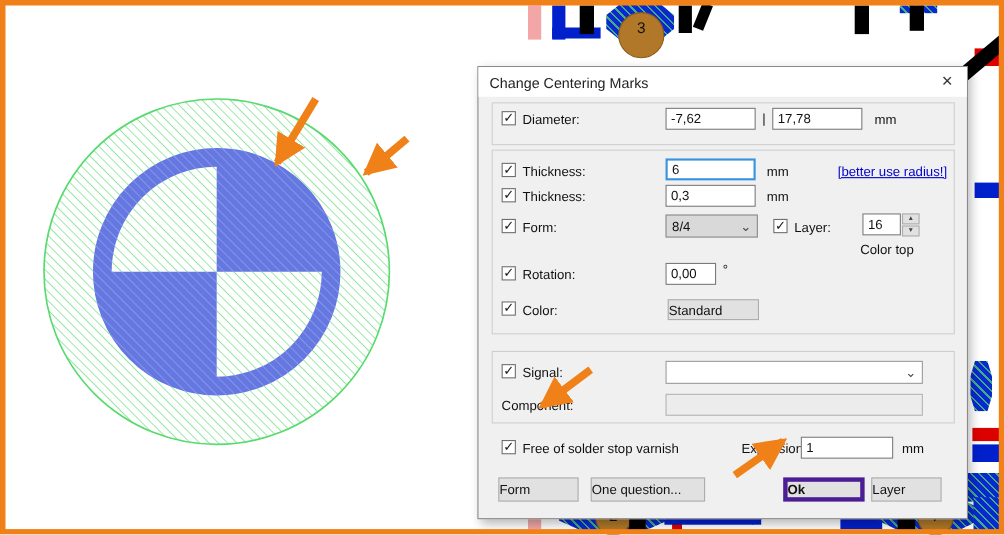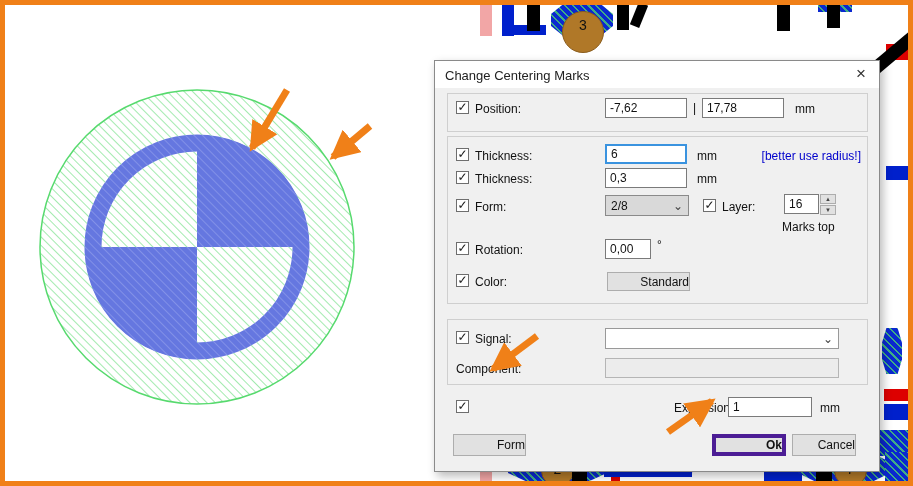--- a/index.html
+++ b/index.html
@@ -55,25 +55,25 @@
   .tin.focused { border:2px solid #3a93df; }
   .tin.disabled { background:#ececec; border:1px solid #b5b5b5; }
   .combo {
     position:absolute; height:21px; border:1px solid #8a8a8a; background:#d9d9d9;
     display:flex; align-items:center; padding:0 5px; font-size:12px;
   }
   .combo.white { background:#fff; border:1px solid #999; }
   .combo .chev { margin-left:auto; font-size:12px; color:#444; line-height:8px; }
   .btn {
     position:absolute; height:22px; background:#e1e1e1; border:1px solid #adadad;
-    display:flex; align-items:center; justify-content:flex-end; font-size:12px; cursor:pointer;
+    display:flex; align-items:center; justify-content:flex-start; font-size:12px; cursor:pointer;
   }
   .btn.primary { border:4px solid #4c1d95; font-weight:bold; }
   .smallbtn { position:absolute; left:172px; top:211px; width:83px; height:19px; }
-  .link { position:absolute; color:#0000cc; font-size:12px; cursor:pointer; white-space:nowrap;text-align:center; }
+  .link { position:absolute; color:#0000cc; text-decoration:underline; font-size:12px; cursor:pointer; white-space:nowrap;text-align:center; }
   .spin { position:absolute; left:385px; top:133px; width:16px; height:21px; }
   .spin .up,.spin .dn {
     position:absolute; left:0; width:16px; height:10px; background:#e1e1e1; border:1px solid #adadad;
     font-size:6px; line-height:8px; text-align:center; color:#444; cursor:pointer;
   }
   .spin .up { top:0; } .spin .dn { top:11px; }
   .unit { position:absolute; font-size:12px;text-align:center; }
 </style>
 </head>
 <body>
@@ -141,21 +141,21 @@
     <span class="close">×</span>
   </div>
 
   <div class="gbox g1"></div>
   <div class="gbox g2"></div>
   <div class="gbox g3"></div>
 
   <span class="cb" style="left:21px;top:40px;">
       <span class="tick">✓</span>
     </span>
-  <span class="lbl" style="left:40px;top:41px;">Position:</span>
+  <span class="lbl" style="left:40px;top:41px;">Diameter:</span>
   <input class="tin" style="left: 170px; top: 37px; width: 82px;" value="-7,62">
   <span class="lbl" style="left:258px;top:40px;">|</span>
   <input class="tin" style="left: 267px; top: 37px; width: 82px;" value="17,78">
   <span class="unit" style="left:360px;top:41px;">mm</span>
 
   <span class="cb" style="left:21px;top:87px;">
       <span class="tick">✓</span>
     </span>
   <span class="lbl" style="left:40px;top:88px;">Thickness:</span>
   <input class="tin focused" style="left: 170px; top: 83px; width: 82px;" value="6">
@@ -167,33 +167,33 @@
     </span>
   <span class="lbl" style="left:40px;top:111px;">Thickness:</span>
   <input class="tin" style="left: 170px; top: 107px; width: 82px;" value="0,3">
   <span class="unit" style="left:262px;top:111px;">mm</span>
 
   <span class="cb" style="left:21px;top:138px;">
       <span class="tick">✓</span>
     </span>
   <span class="lbl" style="left:40px;top:139px;">Form:</span>
   <div class="combo" style="left:170px;top:134px;width:84px;">
-    <span>2/8</span>
+    <span>8/4</span>
     <span class="chev">⌄</span>
   </div>
   <span class="cb" style="left:268px;top:138px;">
       <span class="tick">✓</span>
     </span>
   <span class="lbl" style="left:287px;top:139px;">Layer:</span>
   <input class="tin" style="left: 349px; top: 133px; width: 35px;" value="16">
   <div class="spin">
     <div class="up">▲</div>
     <div class="dn">▼</div>
   </div>
-  <span class="lbl" style="left:347px;top:159px;">Marks top</span>
+  <span class="lbl" style="left:347px;top:159px;">Color top</span>
 
   <span class="cb" style="left:21px;top:181px;">
       <span class="tick">✓</span>
     </span>
   <span class="lbl" style="left:40px;top:182px;">Rotation:</span>
   <input class="tin" style="left: 170px; top: 178px; width: 46px;" value="0,00">
   <span class="unit" style="left:222px;top:177px;">°</span>
 
   <span class="cb" style="left:21px;top:213px;">
       <span class="tick">✓</span>
@@ -211,32 +211,36 @@
     <span></span>
     <span class="chev">⌄</span>
   </div>
 
   <span class="lbl" style="left:21px;top:301px;">Component:</span>
   <input class="tin disabled" style="left: 170px; top: 297px; width: 234px;" value="">
 
   <span class="cb" style="left:21px;top:339px;">
       <span class="tick">✓</span>
     </span>
+  <span class="lbl" style="left:40px;top:340px;">Free of solder stop varnish</span>
   <span class="lbl" style="left:239px;top:340px;">Expansion:</span>
   <input class="tin" style="left: 293px; top: 336px; width: 84px;" value="1">
   <span class="unit" style="left:385px;top:340px;">mm</span>
 
   <div class="btn" style="left:18px;top:373px;width:73px;">
       <span>Form</span>
     </div>
+  <div class="btn" style="left:102px;top:373px;width:104px;">
+      <span>One question...</span>
+    </div>
   <div class="btn primary" style="left:277px;top:373px;width:74px;">
       <span>Ok</span>
     </div>
   <div class="btn" style="left:357px;top:373px;width:64px;">
-      <span>Cancel</span>
+      <span>Layer</span>
     </div>
 </div>
 
 <svg class="arrowsvg" width="913" height="486" viewBox="0 0 913 486">
   <defs>
     <marker id="ah" viewBox="0 0 10 10" refX="8.5" refY="5" markerWidth="4.2" markerHeight="4.2" orient="auto-start-reverse">
       <path d="M0,0 L10,5 L0,10 Z" fill="#F08018"></path>
     </marker>
   </defs>
   <line x1="287" y1="90" x2="252" y2="148" stroke="#F08018" stroke-width="7" marker-end="url(#ah)"></line>

